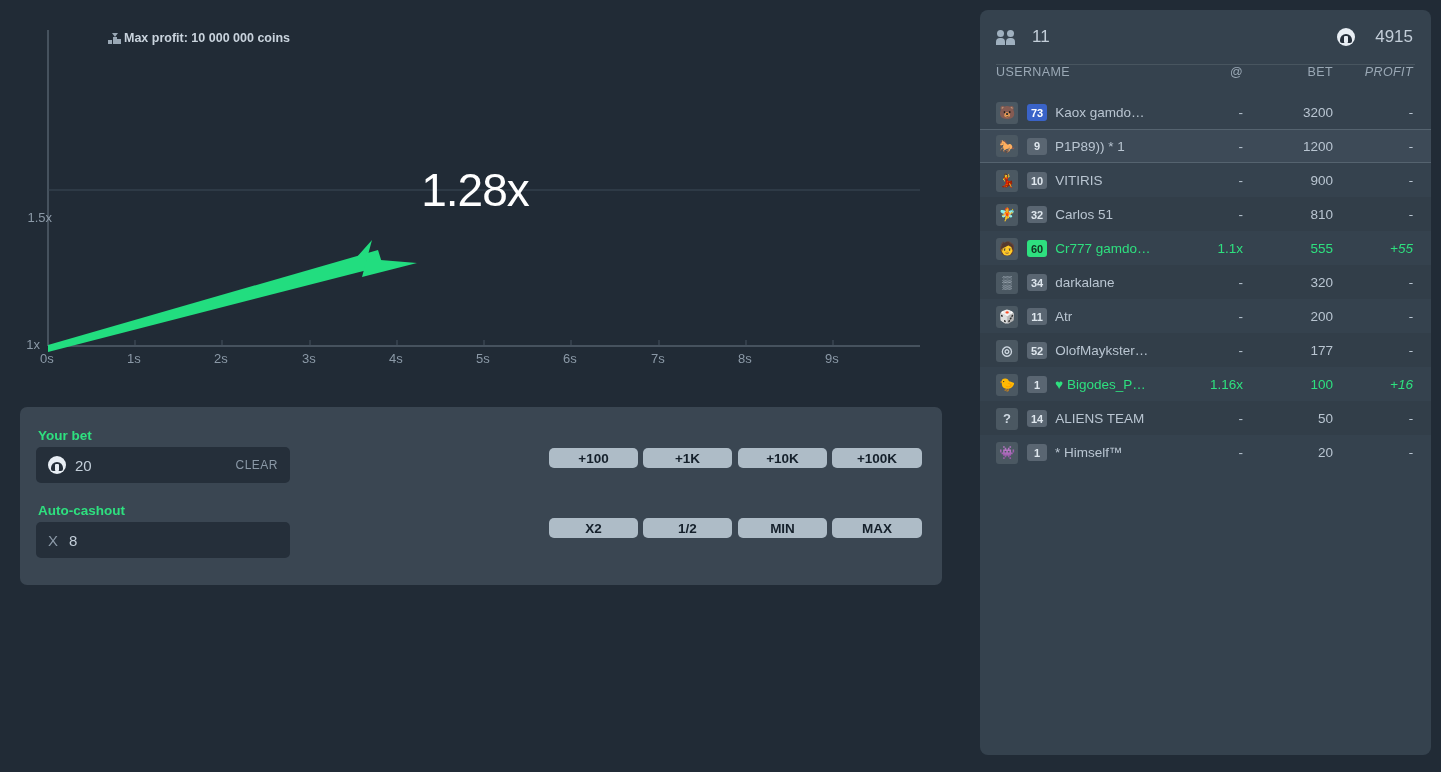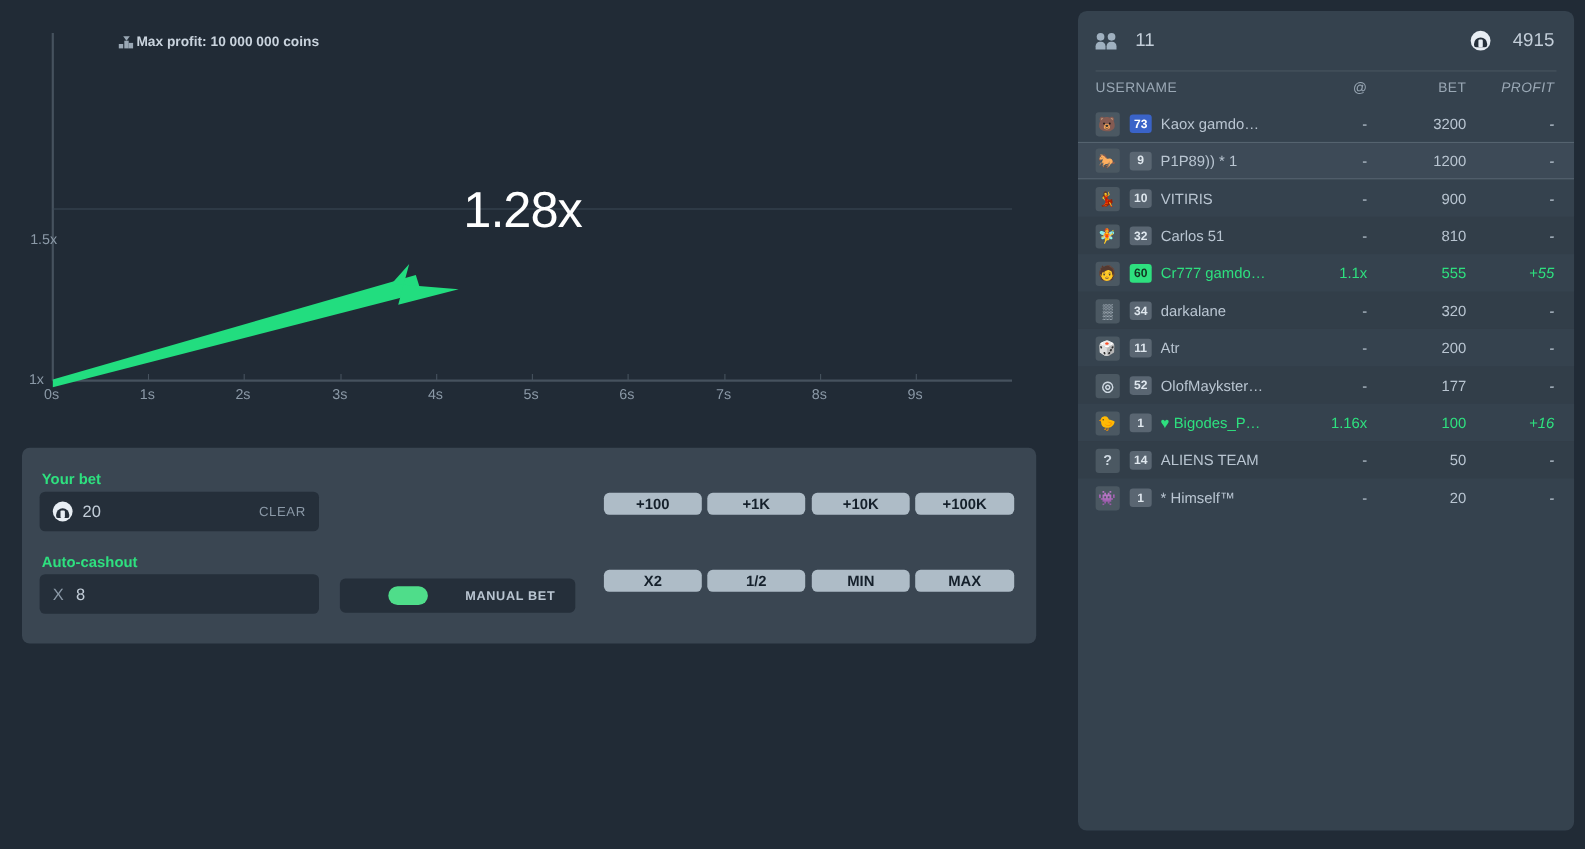--- a/index.html
+++ b/index.html
@@ -116,21 +116,21 @@
   .people-icon i { position: absolute; background: #9fb0bf; display: block; }
   .people-icon i.h1 { left: 1px; top: 0; width: 7px; height: 7px; border-radius: 50%; }
   .people-icon i.h2 { left: 11px; top: 0; width: 7px; height: 7px; border-radius: 50%; }
   .people-icon i.b1 { left: 0; top: 8px; width: 9px; height: 7px; border-radius: 4px 4px 0 0; }
   .people-icon i.b2 { left: 10px; top: 8px; width: 9px; height: 7px; border-radius: 4px 4px 0 0; }
   .p-balance { margin-left: auto; display: flex; align-items: center; gap: 11px; }
 
   .p-divider { height: 1px; background: #48555f; margin: 0 16px; }
 
   .p-head {
-    display: flex; align-items: center; height: 30px;
+    display: flex; height: 30px;
     padding: 0 18px 0 16px; color: #9aa8b5; font-size: 12.5px; letter-spacing: .4px;
   }
   .c-user { flex: 1; }
   .c-at { width: 70px; text-align: right; }
   .c-bet { width: 90px; text-align: right; }
   .c-profit { width: 80px; text-align: right; font-style: italic; }
 
   .p-row {
     display: flex; align-items: center; height: 34px;
     padding: 0 18px 0 16px; font-size: 13.5px; color: #b9c5d1;
@@ -230,24 +230,20 @@
   </div>
 
   <div class="lbl-green" style="left: 38px; top: 503px;">Auto-cashout</div>
 
   <div class="field" style="left: 36px; top: 522px; width: 254px;">
     <span class="xmark">X</span>
     <span>8</span>
   </div>
 
 
-  <div class="manual-bet">
-    <span class="toggle"></span>
-    <span>MANUAL BET</span>
-  </div>
 
   <div class="qbtn" style="left: 549px; top: 448px; width: 89px;">+100</div>
   <div class="qbtn" style="left: 643px; top: 448px; width: 89px;">+1K</div>
   <div class="qbtn" style="left: 738px; top: 448px; width: 89px;">+10K</div>
   <div class="qbtn" style="left: 832px; top: 448px; width: 90px;">+100K</div>
 
   <div class="qbtn" style="left: 549px; top: 518px; width: 89px;">X2</div>
   <div class="qbtn" style="left: 643px; top: 518px; width: 89px;">1/2</div>
   <div class="qbtn" style="left: 738px; top: 518px; width: 89px;">MIN</div>
   <div class="qbtn" style="left: 832px; top: 518px; width: 90px;">MAX</div>

